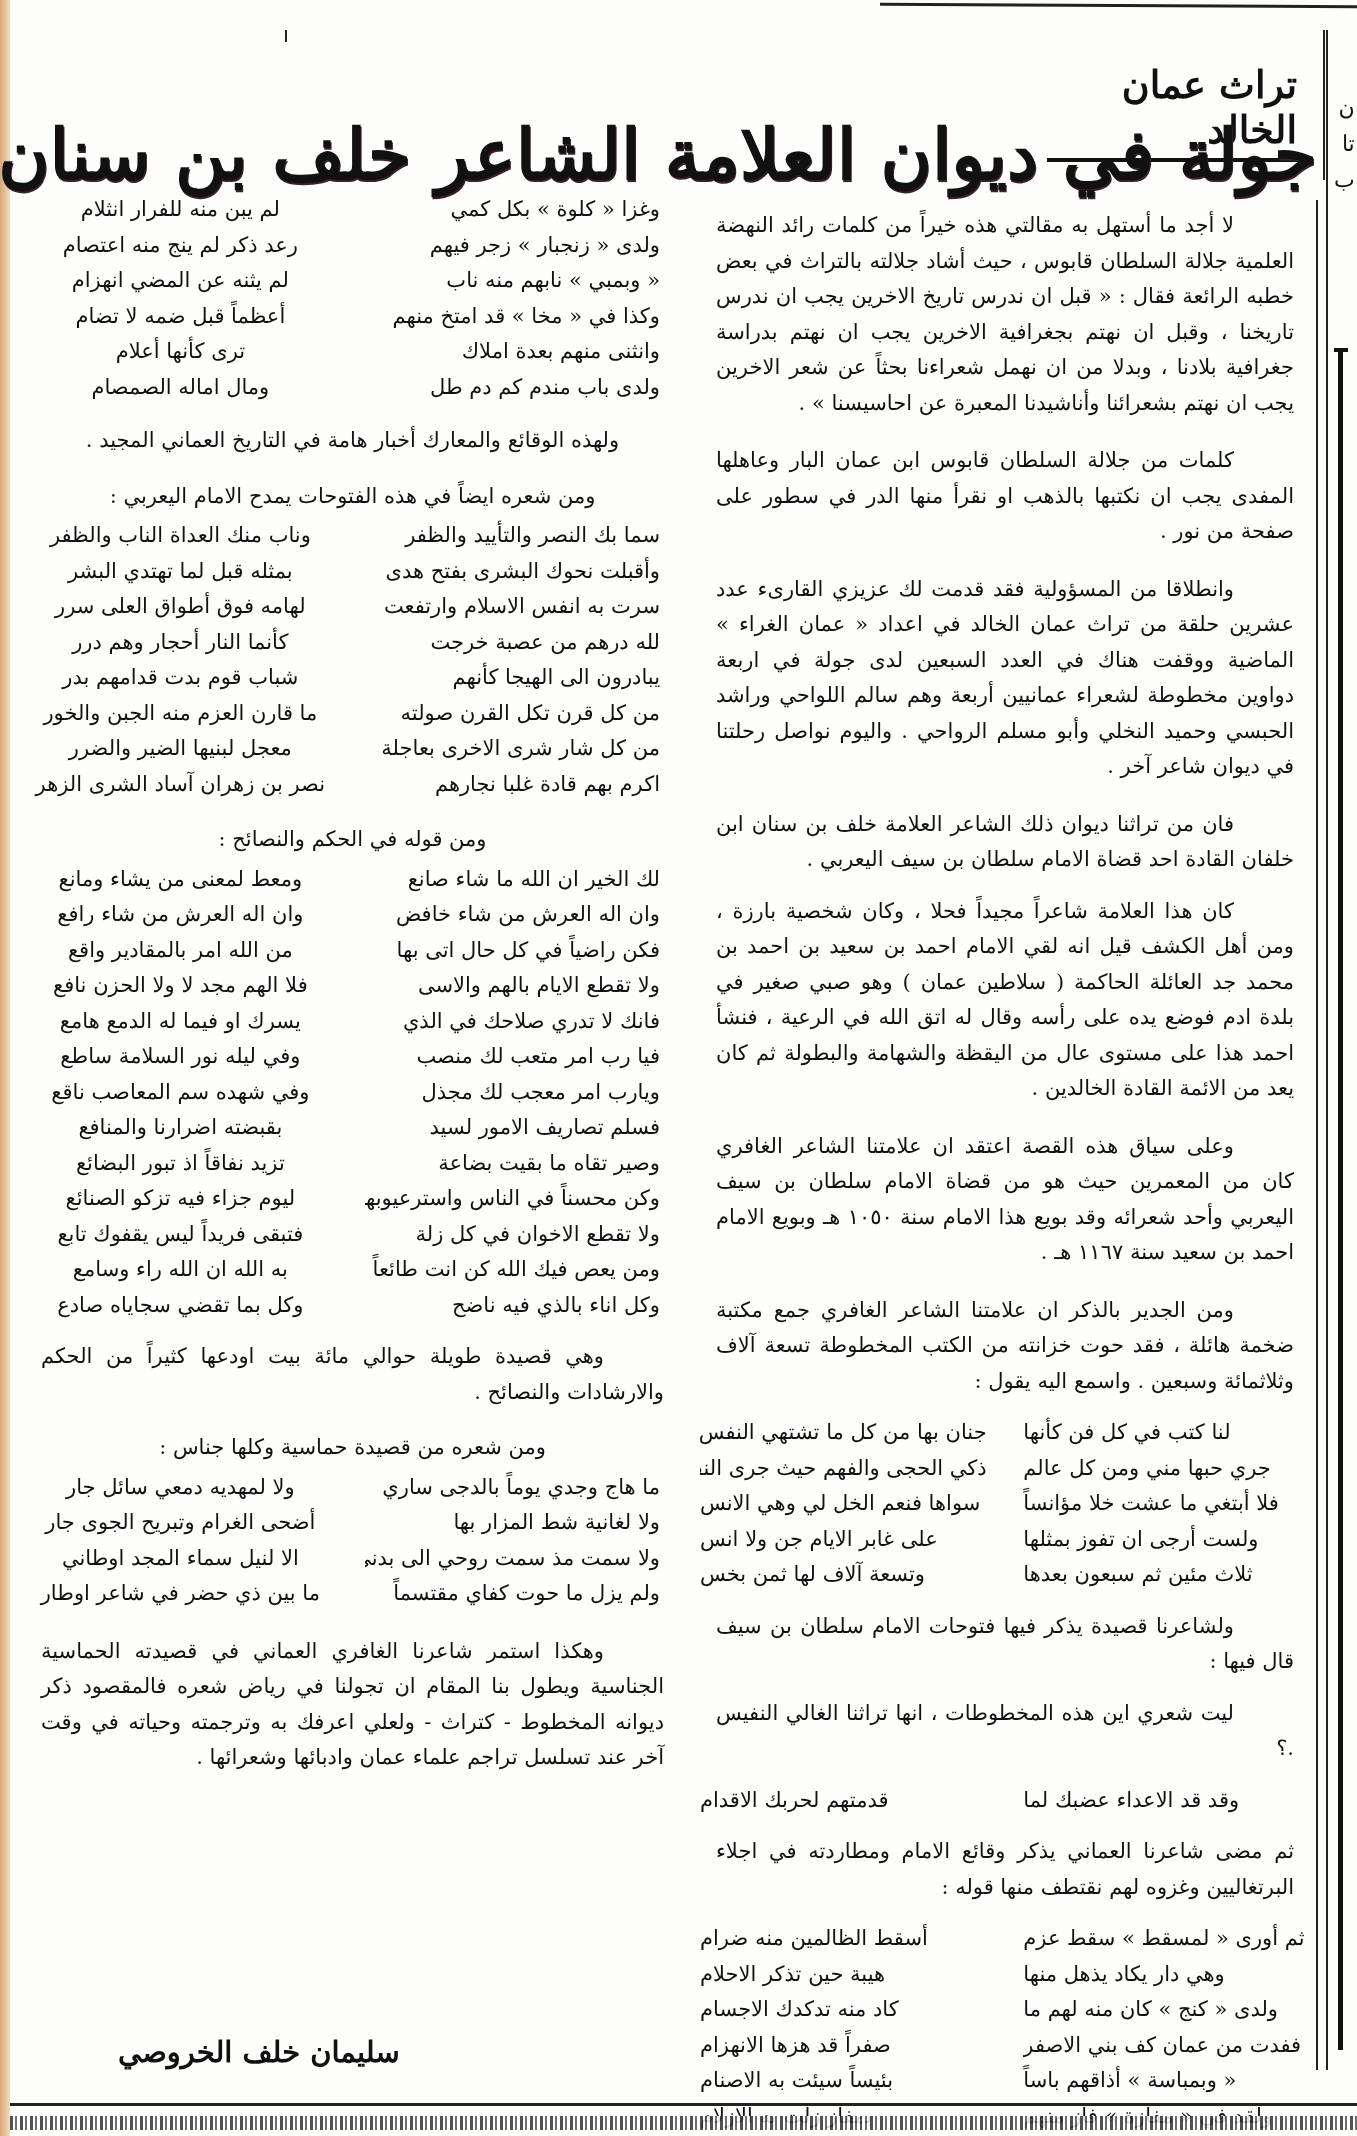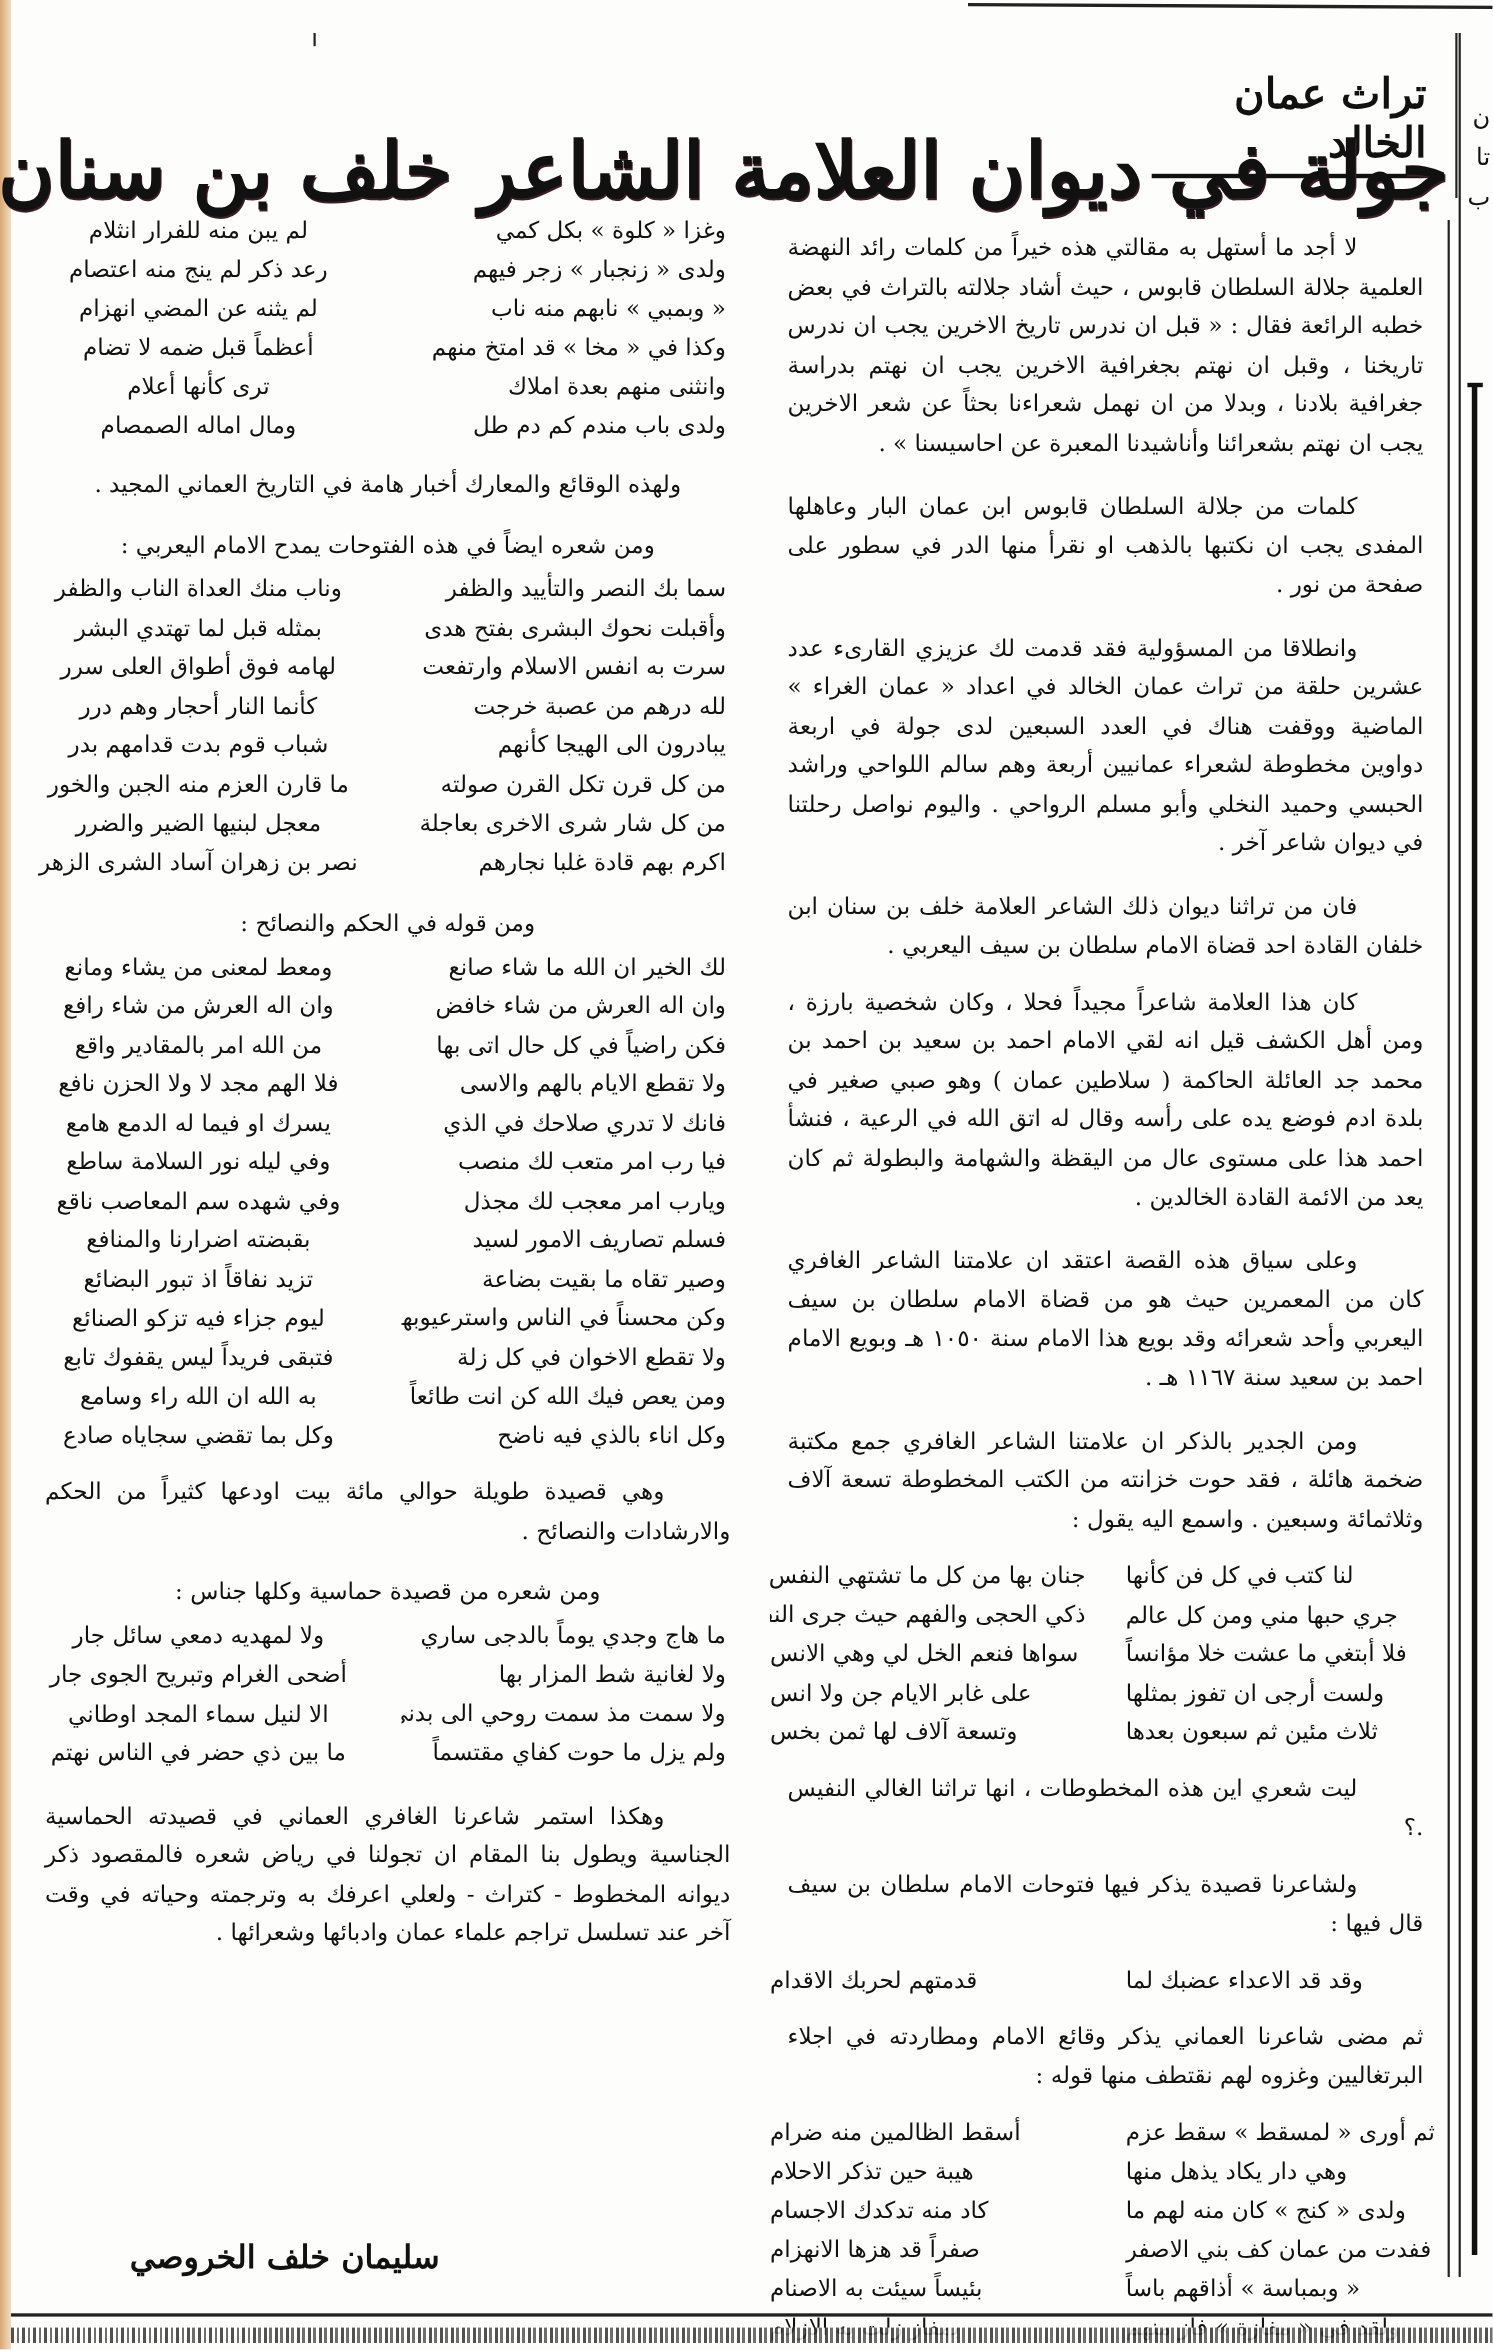--- a/index.html
+++ b/index.html
@@ -93,22 +93,22 @@
     <li class="verse">
         <span>ولست أرجى ان تفوز بمثلها</span>
         <span>على غابر الايام جن ولا انس</span>
       </li>
     <li class="verse">
         <span>ثلاث مئين ثم سبعون بعدها</span>
         <span>وتسعة آلاف لها ثمن بخس</span>
       </li>
   </ul>
 
+  <p class="prose indent">ولشاعرنا قصيدة يذكر فيها فتوحات الامام سلطان بن سيف قال فيها :</p>
   <p class="prose indent">ليت شعري اين هذه المخطوطات ، انها تراثنا الغالي النفيس .؟</p>
-  <p class="prose indent">ولشاعرنا قصيدة يذكر فيها فتوحات الامام سلطان بن سيف قال فيها :</p>
 
   <ul class="verses" style="margin-top:6px">
     <li class="verse">
         <span>وقد قد الاعداء عضبك لما</span>
         <span>قدمتهم لحربك الاقدام</span>
       </li>
   </ul>
   <p class="prose">ثم مضى شاعرنا العماني يذكر وقائع الامام ومطاردته في اجلاء البرتغاليين وغزوه لهم نقتطف منها قوله :</p>
 
   <ul class="verses">
@@ -270,21 +270,21 @@
     <li class="verse">
         <span>ولا لغانية شط المزار بها</span>
         <span>أضحى الغرام وتبريح الجوى جار</span>
       </li>
     <li class="verse">
         <span>ولا سمت مذ سمت روحي الى بدني</span>
         <span>الا لنيل سماء المجد اوطاني</span>
       </li>
     <li class="verse">
         <span>ولم يزل ما حوت كفاي مقتسماً</span>
-        <span>ما بين ذي حضر في الناس نهتم</span>
+        <span>ما بين ذي حضر في شاعر اوطار</span>
       </li>
   </ul>
   <p class="prose indent gap">وهكذا استمر شاعرنا الغافري العماني في قصيدته الحماسية الجناسية ويطول بنا المقام ان تجولنا في رياض شعره فالمقصود ذكر ديوانه المخطوط - كتراث - ولعلي اعرفك به وترجمته وحياته في وقت آخر عند تسلسل تراجم علماء عمان وادبائها وشعرائها .</p>
 </div>
 
 <div class="signature">سليمان خلف الخروصي</div>
 <div class="bottom-rule"></div>
 <div class="bottom-border"></div>
 <div class="bottom-border-sep"></div>
 

